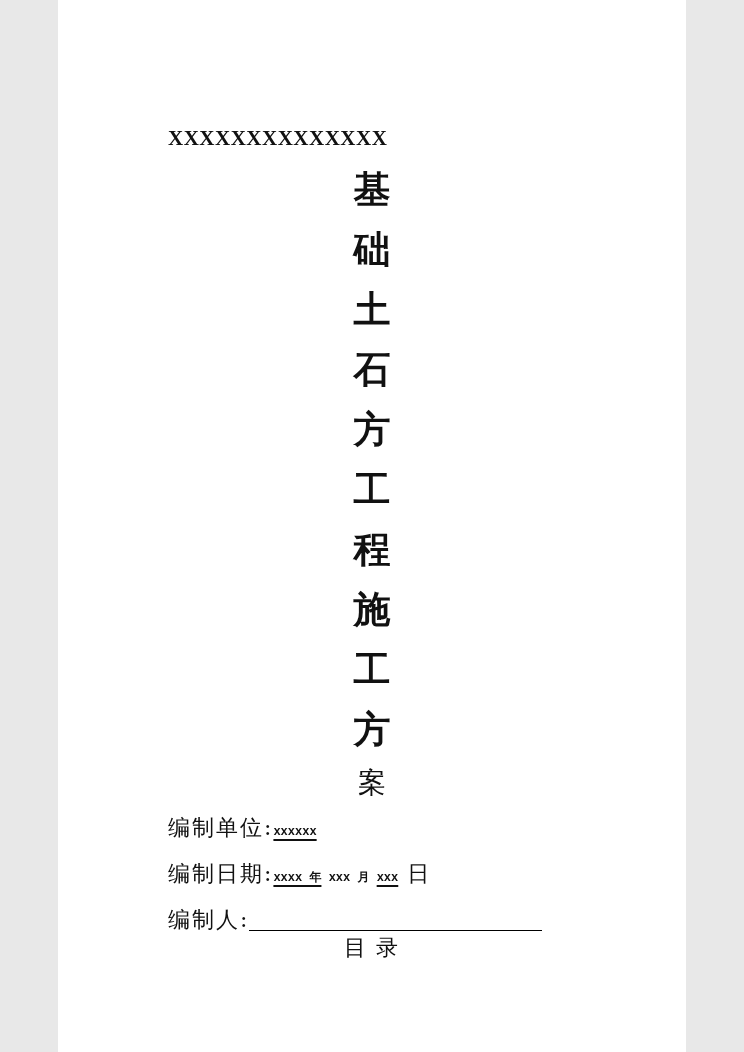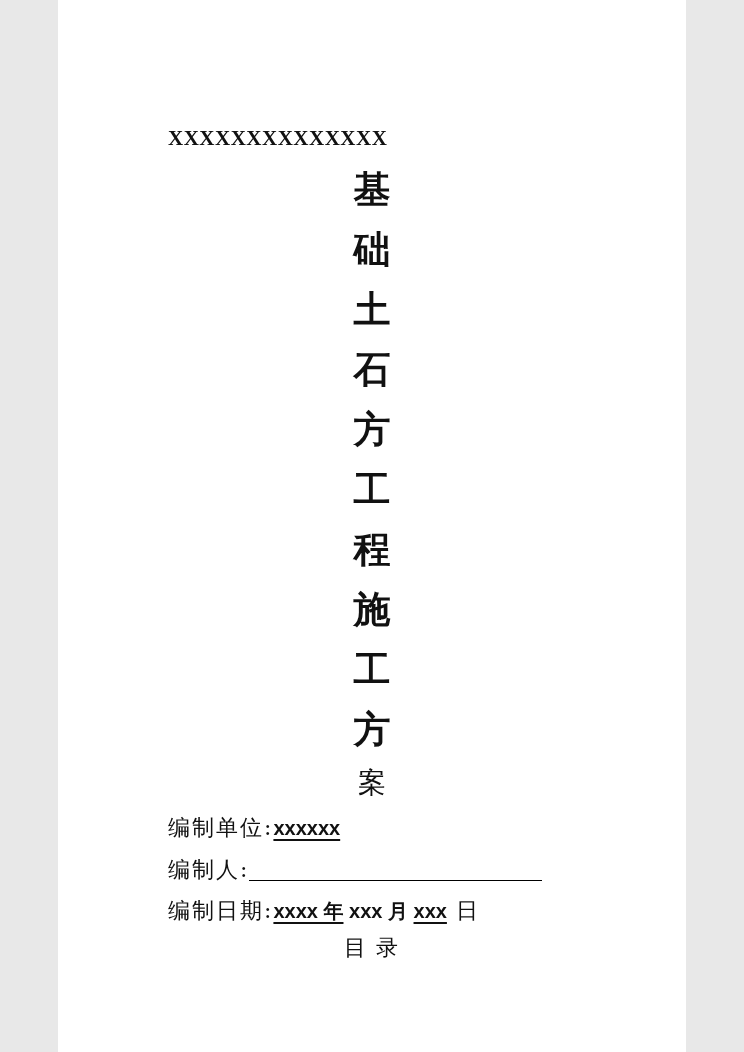--- a/index.html
+++ b/index.html
@@ -55,23 +55,23 @@
     line-height: 27px;
     white-space: nowrap;
   }
   .cn {
     font-size: 22px;
     letter-spacing: 2px;
     font-family: "DejaVu Serif", "Liberation Serif", serif;
     text-align: right;
   }
   .latin {
-    font-size: 20px;
+    font-size: 12px;
     font-weight: bold;
-    font-family: Liberation Sans, sans-serif;
+    font-family: Liberation Mono, monospace;
   }
   .u {
     text-decoration: underline;
     text-underline-offset: 4px;
     text-decoration-thickness: 1.5px;
   }
   .fill-line {
     display: inline-block;
     width: 293px;
     height: 1px;
@@ -109,22 +109,22 @@
     <div class="vchar">工</div>
     <div class="vchar">方</div>
     <div class="vchar small">案</div>
   </div>
 
   <div class="meta">
     <div class="meta-line">
       <span class="cn">编制单位:</span><span class="latin u">xxxxxx</span>
     </div>
     <div class="meta-line">
-      <span class="cn">编制人:</span><span class="fill-line"></span>
+      <span class="cn">编制日期:</span><span class="latin u">xxxx 年</span><span class="latin"> xxx 月 </span><span class="latin u">xxx</span><span class="cn"> 日</span>
     </div>
     <div class="meta-line">
-      <span class="cn">编制日期:</span><span class="latin u">xxxx 年</span><span class="latin"> xxx 月 </span><span class="latin u">xxx</span><span class="cn"> 日</span>
+      <span class="cn">编制人:</span><span class="fill-line"></span>
     </div>
   </div>
 
   <div class="toc">目 录</div>
 
 </div>
 
 </body></html>

